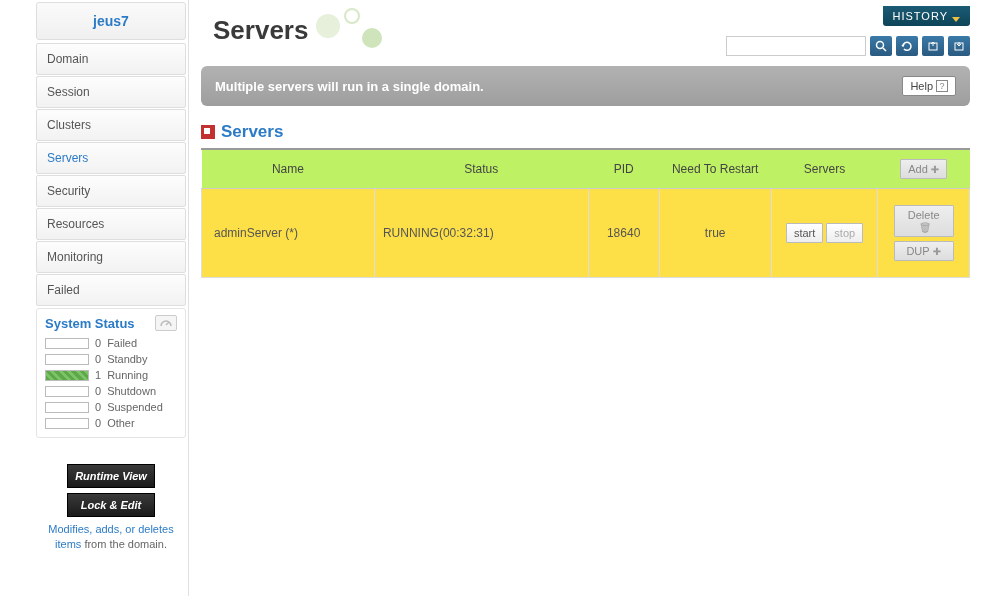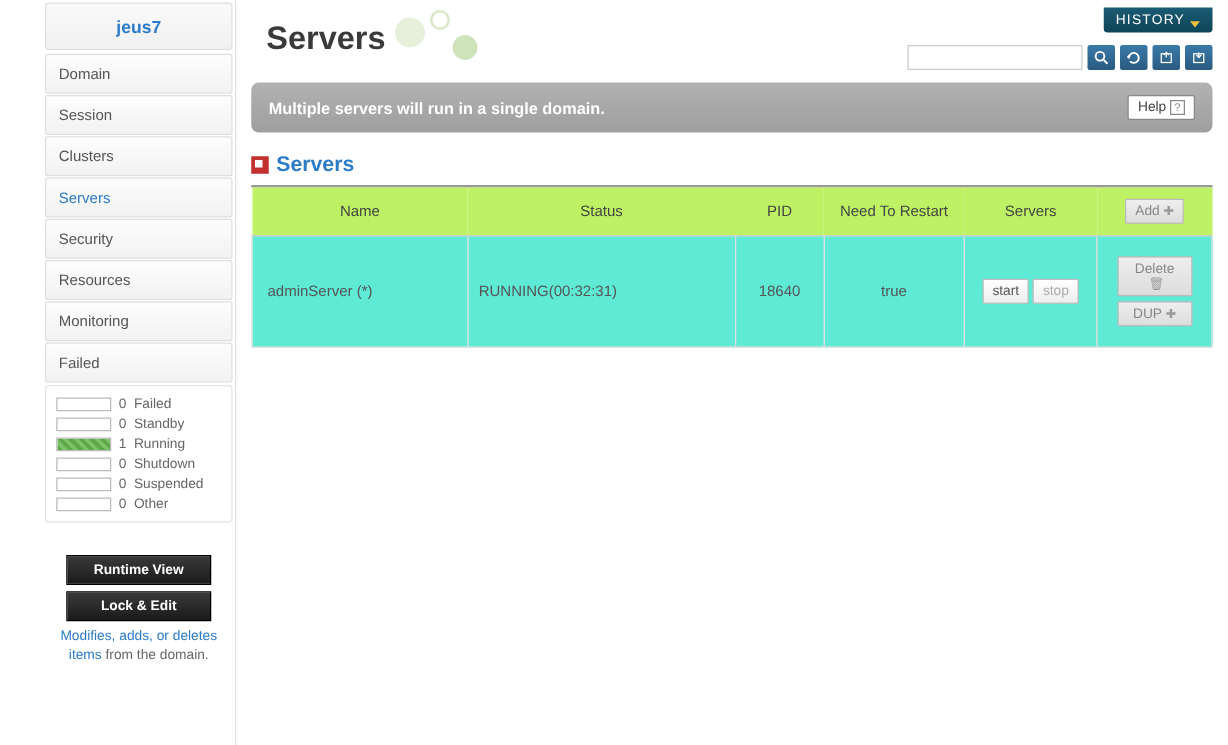--- a/index.html
+++ b/index.html
@@ -83,30 +83,31 @@
       background: repeating-linear-gradient(45deg, #5fa84a, #5fa84a 3px, #7cc267 3px, #7cc267 6px);
     }
     
     .bottom-actions {
       margin-top: 20px;
       padding: 6px;
       text-align: center;
     }
     .black-btn {
       display: block;
-      width: 116px;
+      width: 88px;
       margin: 0 auto 5px;
       padding: 5px 4px;
       background: linear-gradient(#3a3a3a, #1a1a1a);
       color: #fff;
       font-size: 11px;
       font-weight: bold;
       border: 1px solid #000;
       cursor: pointer;
       text-align: center;
+      font-style: italic;
     }
     .bottom-note {
       font-size: 11px;
       color: #666;
       line-height: 1.4;
       margin-top: 4px;
     }
     .bottom-note .link { color: #2b7bc7; cursor: pointer; }
     
     
@@ -240,21 +241,21 @@
       text-align: center;
       border-bottom: 1px solid #ccc;
       background: #bef264;
     }
     table.data td {
       padding: 16px 8px;
       font-size: 12px;
       color: #555;
       text-align: center;
       border: 1px solid #ddd;
-      background: #5eead4;
+      background: #fde047;
     }
     table.data td:first-child { text-align: left; padding-left: 12px; }
     
     .small-btn {
       display: inline-block;
       padding: 3px 7px;
       font-size: 11px;
       border: 1px solid #bbb;
       background: linear-gradient(#fff, #eee);
       cursor: pointer;
@@ -285,20 +286,29 @@
       <div class="nav-item">Session</div>
       <div class="nav-item">Clusters</div>
       <div class="nav-item active">Servers</div>
       <div class="nav-item">Security</div>
       <div class="nav-item">Resources</div>
       <div class="nav-item">Monitoring</div>
       <div class="nav-item">Failed</div>
     </nav>
 
     <div class="system-status">
+      <div class="system-status-title">
+        <span>System Status</span>
+        <span class="status-icon-box">
+          <svg width="12" height="8" viewBox="0 0 12 8">
+              <path d="M1 7 A5 5 0 0 1 11 7" fill="none" stroke="#bbb" stroke-width="1.5"></path>
+              <line x1="6" y1="6" x2="9" y2="3" stroke="#bbb" stroke-width="1.5"></line>
+            </svg>
+        </span>
+      </div>
       <div class="status-row">
         <span class="status-bar"></span>
         <span>0</span>
         <span>Failed</span>
       </div>
       <div class="status-row">
         <span class="status-bar"></span>
         <span>0</span>
         <span>Standby</span>
       </div>

